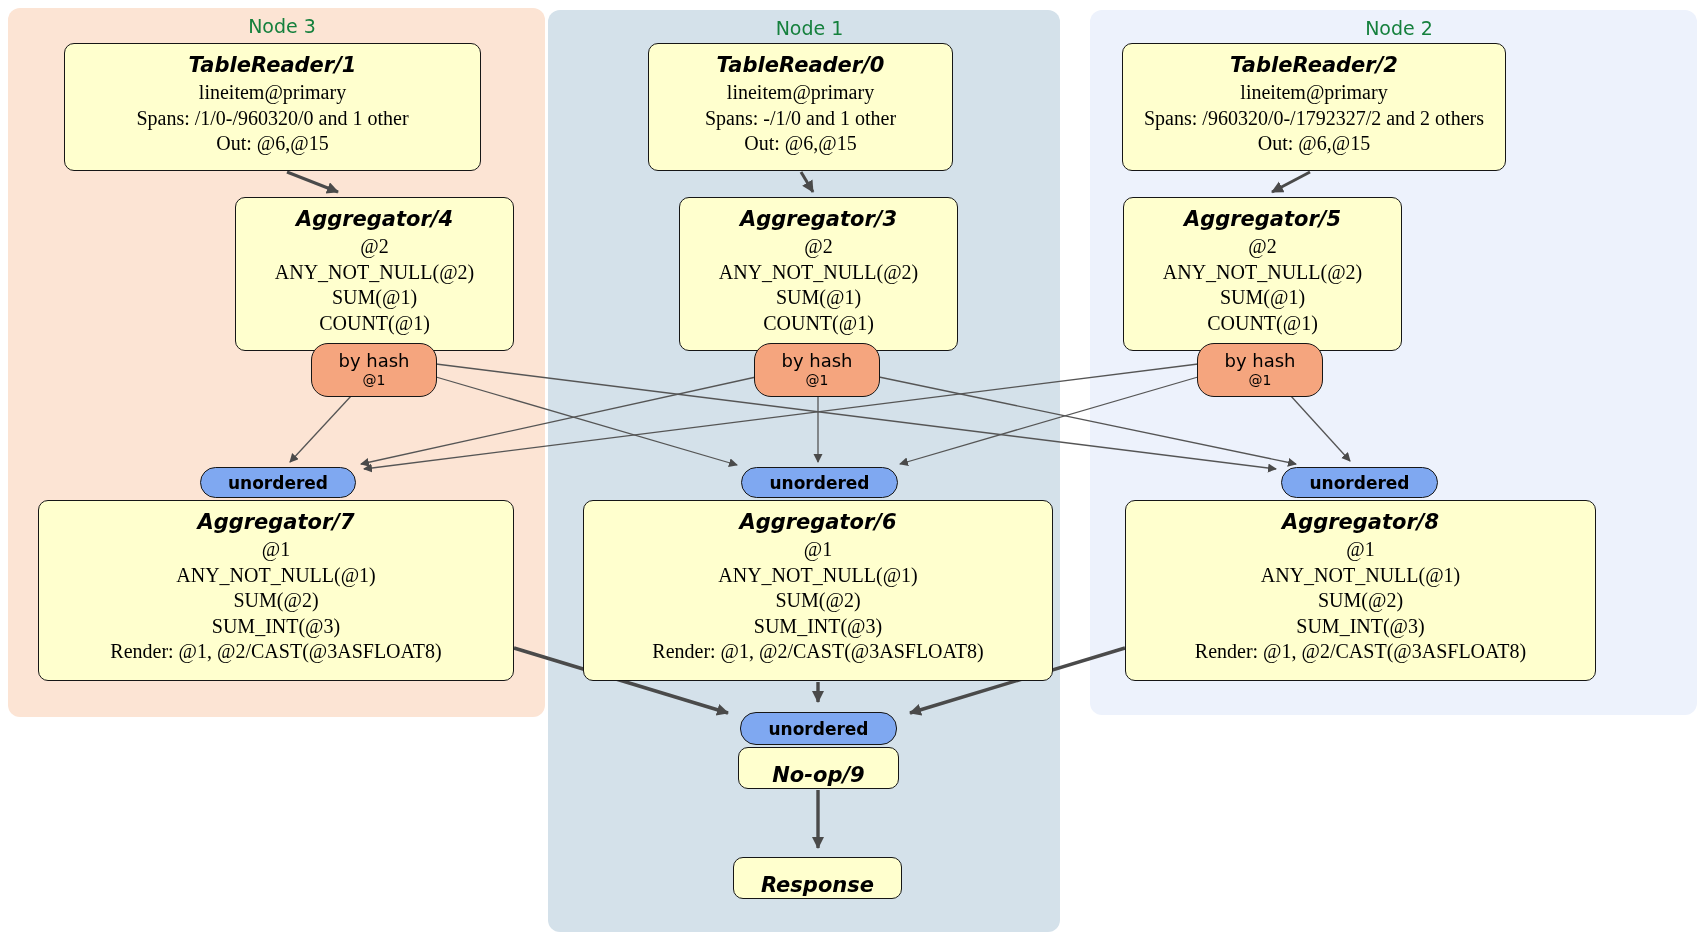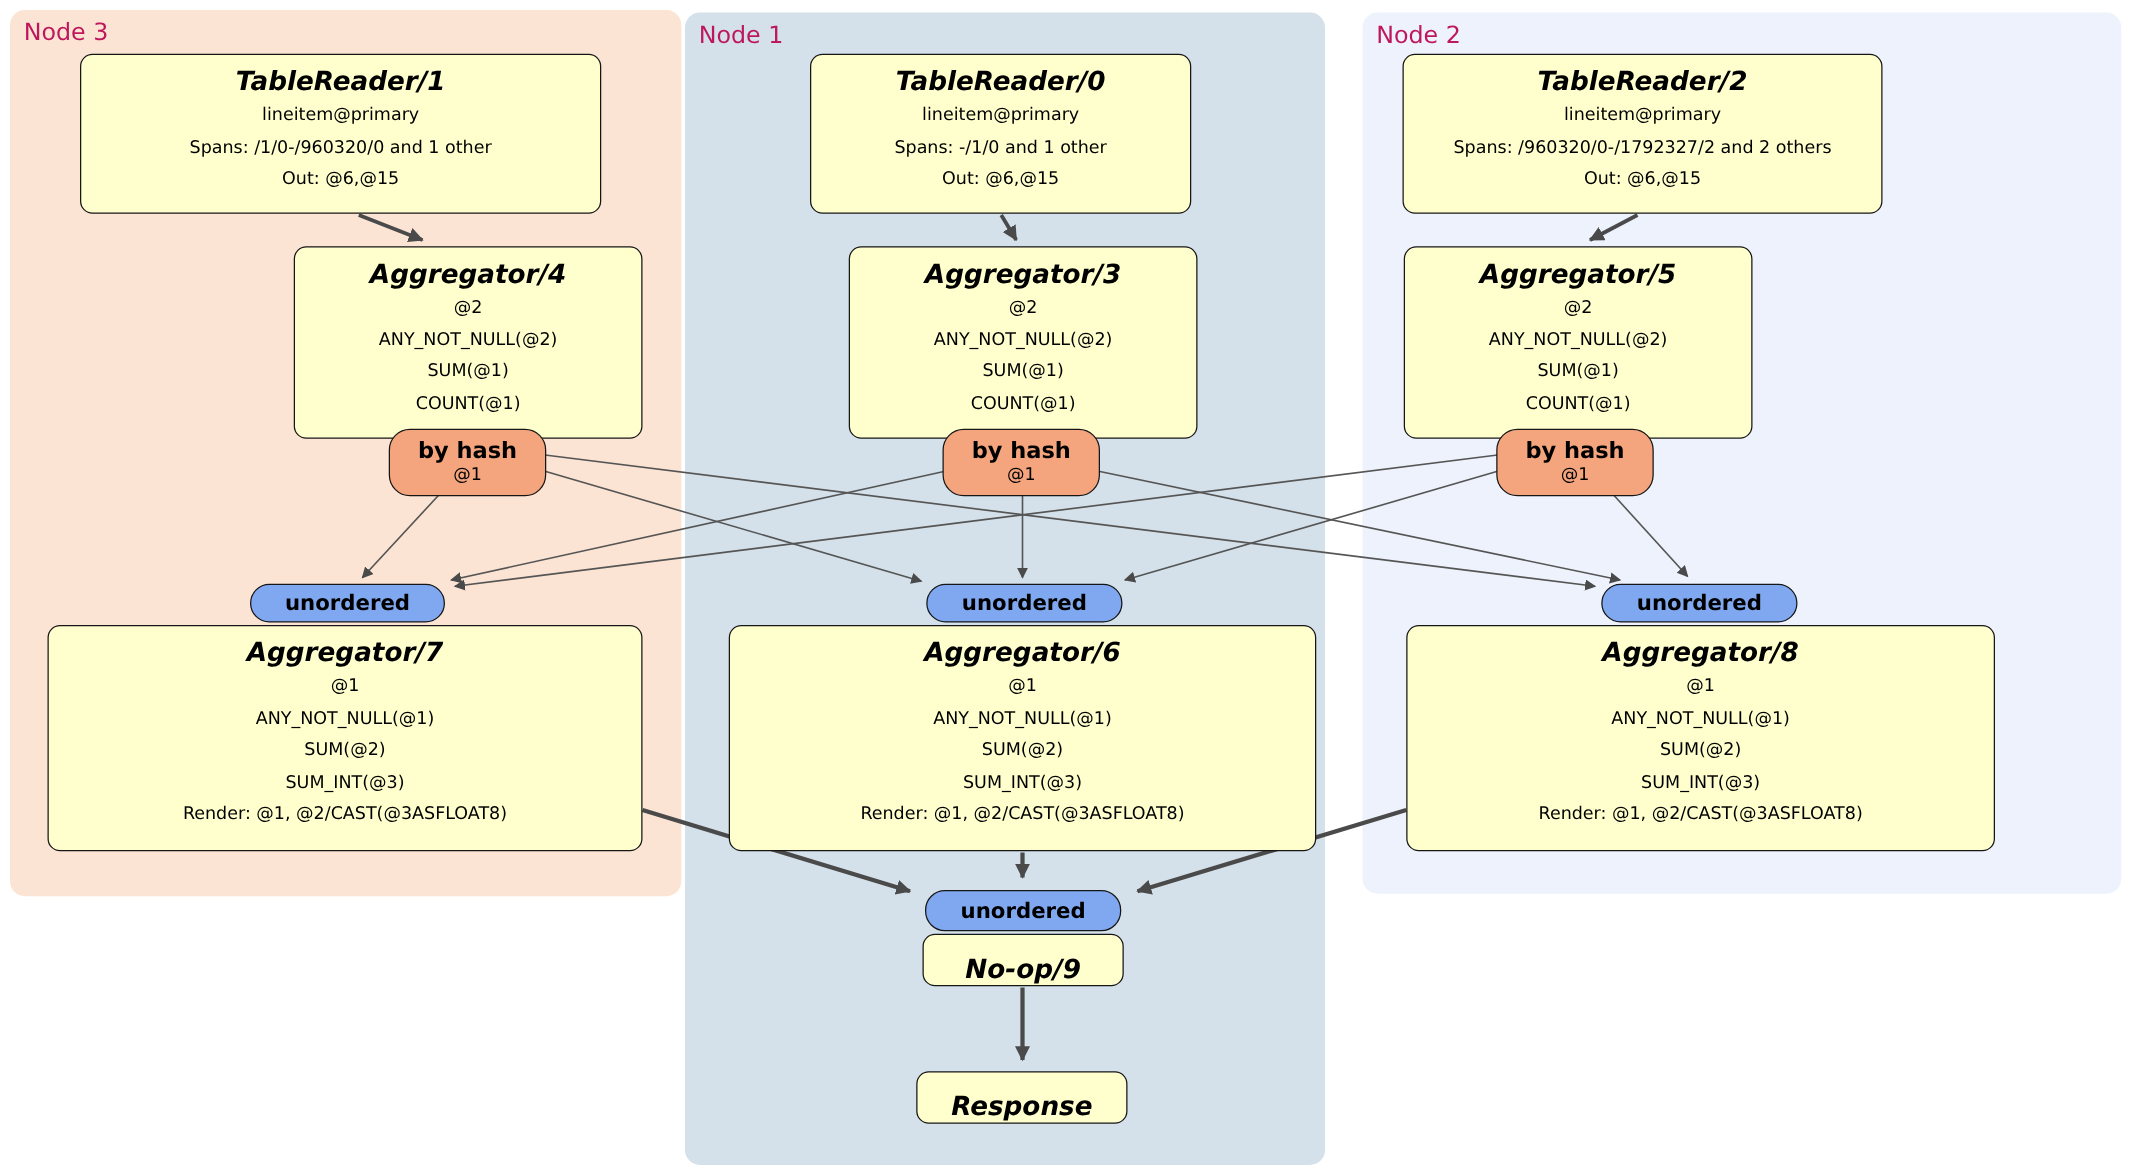--- a/index.html
+++ b/index.html
@@ -1,27 +1,27 @@
 <!DOCTYPE html>
 <html><head>
 <meta charset="utf-8">
 <style>
   html,body{margin:0;padding:0;background:#ffffff;font-family:"DejaVu Sans","Liberation Sans",sans-serif;color:#000;}
   .stage{position:relative;width:1708px;height:940px;overflow:hidden;}
   .region{position:absolute;border-radius:12px;}
-  .region-label{font-size:19px;line-height:22px;padding:7px 0 0 11px;color:#be185d;}
+  .region-label{font-size:19px;line-height:22px;padding:7px 0 0 11px;color:#15803d;text-align:center;}
   .edges{position:absolute;left:0;top:0;pointer-events:none;}
   .ybox{position:absolute;background:#ffffce;border:1.6px solid #161616;border-radius:10px;
         box-sizing:border-box;text-align:center;padding-top:7px;}
   .btitle{font-size:21px;font-weight:bold;line-height:29px;white-space:nowrap;font-style:italic;}
-  .bline{font-size:14px;line-height:25.5px;white-space:nowrap;}
+  .bline{font-size:20px;line-height:25.5px;white-space:nowrap;font-family:Liberation Serif, serif;}
   .flat{display:flex;align-items:center;justify-content:center;padding-top:15px;}
   .router{position:absolute;background:#f5a57e;border:1.8px solid #161616;border-radius:17px;
           box-sizing:border-box;text-align:center;padding-top:5px;z-index:5;}
-  .rlabel{font-size:18px;font-weight:bold;line-height:23px;}
+  .rlabel{font-size:18px;font-weight:normal;line-height:23px;}
   .rdetail{font-size:14px;line-height:17px;}
   .sync{position:absolute;background:#7fa8f1;border:1.8px solid #161616;border-radius:16px;
         box-sizing:border-box;display:flex;align-items:center;justify-content:center;
         font-size:17px;font-weight:bold;z-index:5;}
 </style>
 </head>
 <body>
 
 <div class="stage">
 

